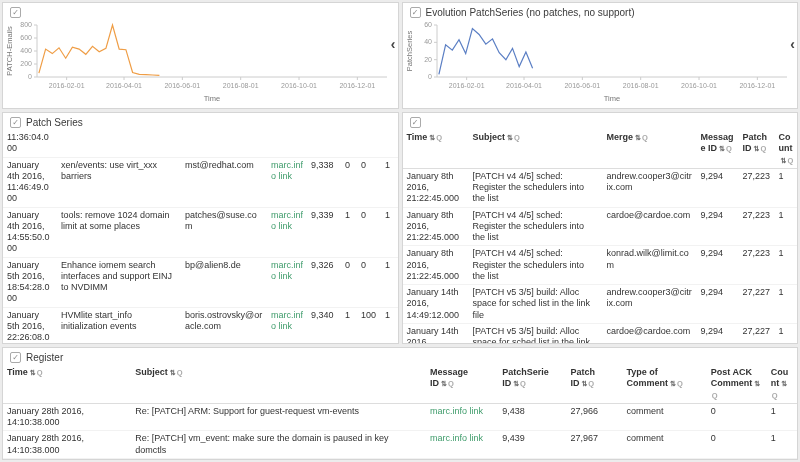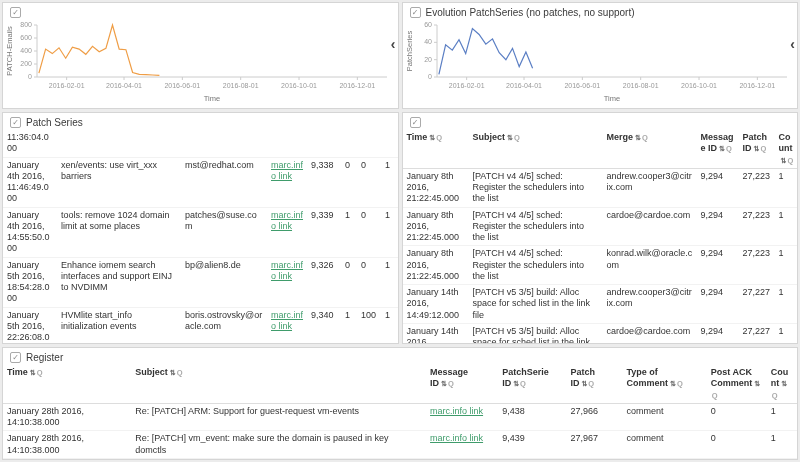--- a/index.html
+++ b/index.html
@@ -17,21 +17,21 @@
   svg text{font-family:"Liberation Sans",sans-serif}
   .tick{font-size:7px;fill:#999}
   .axis-label{font-size:7.5px;fill:#777}
   .tbl{width:100%;border-collapse:collapse;table-layout:fixed;font-size:9px;color:#333}
   .tbl th,.tbl td{padding:2px 4px;text-align:left;vertical-align:top;overflow-wrap:break-word;word-wrap:break-word;line-height:1.25}
   .tbl td{border-top:1px solid #f2f2f2}
   .tbl th{font-weight:bold;border-bottom:1px solid #ddd}
   .tbl tbody tr:first-child td{border-top:none}
   .sort-ic{color:#666;font-size:7px;margin-left:2px}
   .q-ic{color:#aaa;font-size:7.5px;margin-left:1px;font-weight:bold}
-  .green-link{color:#3f9c6b;text-decoration:underline;cursor:pointer}
+  .green-link{color:#3f9c6b;cursor:pointer}
   
   #patch-series-table .c0{width:54px}#patch-series-table .c1{width:124px}#patch-series-table .c2{width:86px}
   #patch-series-table .c3{width:40px}#patch-series-table .c4{width:34px}#patch-series-table .c5{width:16px}
   #patch-series-table .c6{width:24px}#patch-series-table .c7{width:17px}
   #reviews-table .c0{width:66px}#reviews-table .c1{width:134px}#reviews-table .c2{width:94px}
   #reviews-table .c3{width:42px}#reviews-table .c4{width:36px}#reviews-table .c5{width:23px}
   #comments-table .c0{width:128px}#comments-table .c1{width:294px}#comments-table .c2{width:72px}
   #comments-table .c3{width:68px}#comments-table .c4{width:56px}#comments-table .c5{width:84px}
   #comments-table .c6{width:60px}#comments-table .c7{width:30px}
 </style>
@@ -203,21 +203,21 @@
               <td class="c0">January 8th 2016, 21:22:45.000</td>
               <td class="c1">[PATCH v4 4/5] sched: Register the schedulers into the list</td>
               <td class="c2">cardoe@cardoe.com</td>
               <td class="c3">9,294</td>
               <td class="c4">27,223</td>
               <td class="c5">1</td>
             </tr>
             <tr>
               <td class="c0">January 8th 2016, 21:22:45.000</td>
               <td class="c1">[PATCH v4 4/5] sched: Register the schedulers into the list</td>
-              <td class="c2">konrad.wilk@oracle.com</td>
+              <td class="c2">konrad.wilk@limit.com</td>
               <td class="c3">9,294</td>
               <td class="c4">27,223</td>
               <td class="c5">1</td>
             </tr>
             <tr>
               <td class="c0">January 14th 2016, 14:49:12.000</td>
               <td class="c1">[PATCH v5 3/5] build: Alloc space for sched list in the link file</td>
               <td class="c2">andrew.cooper3@citrix.com</td>
               <td class="c3">9,294</td>
               <td class="c4">27,227</td>

